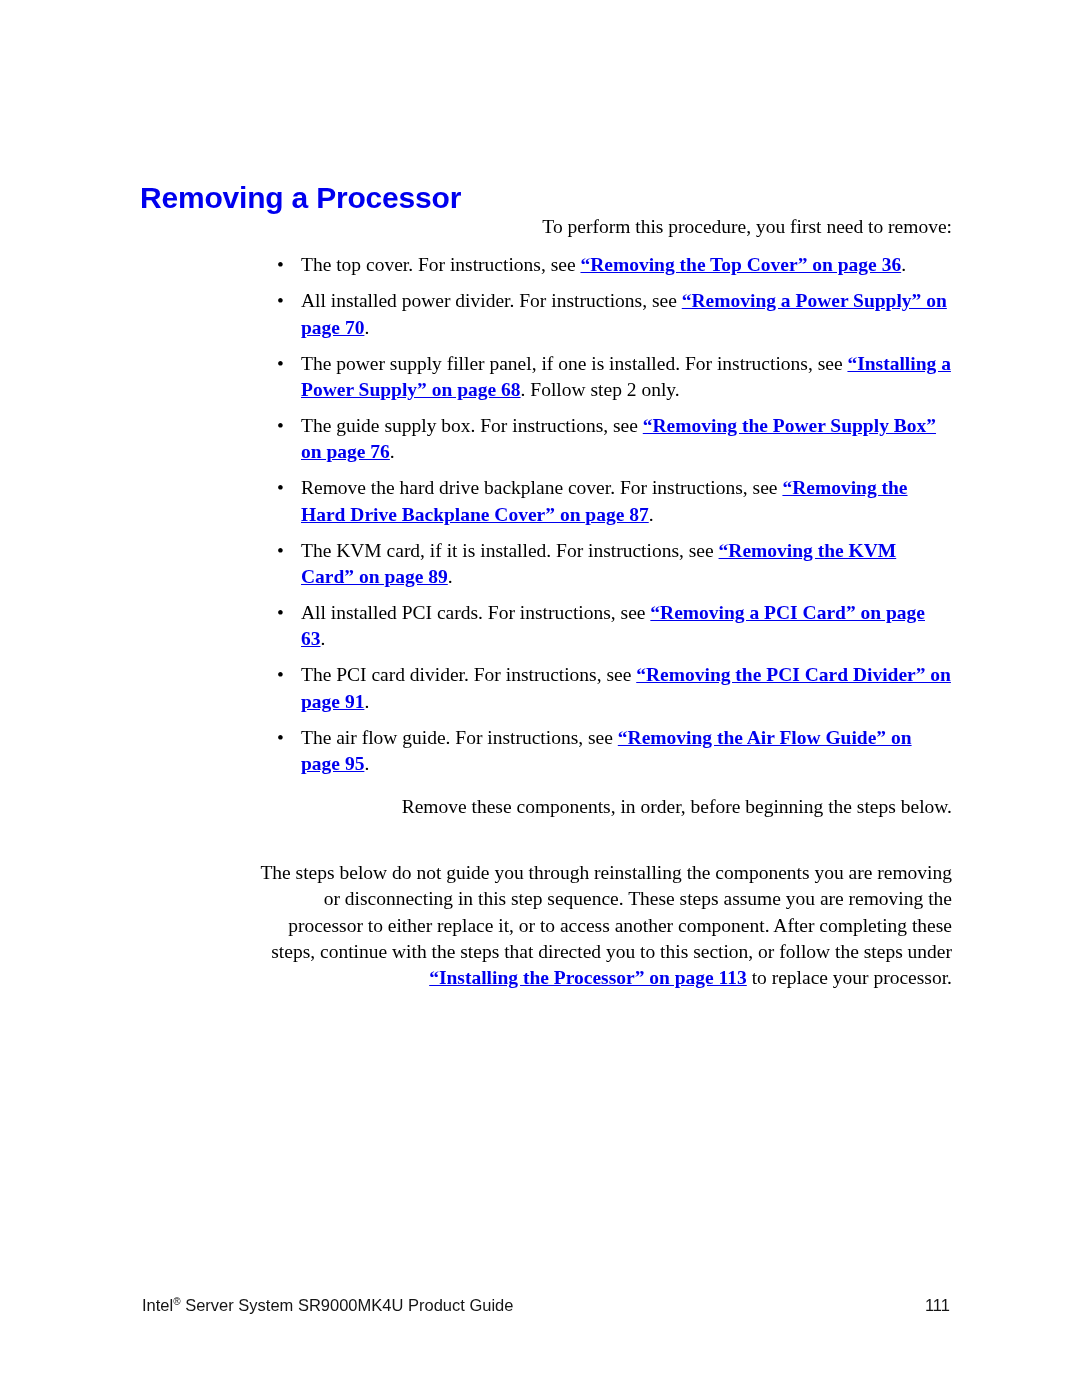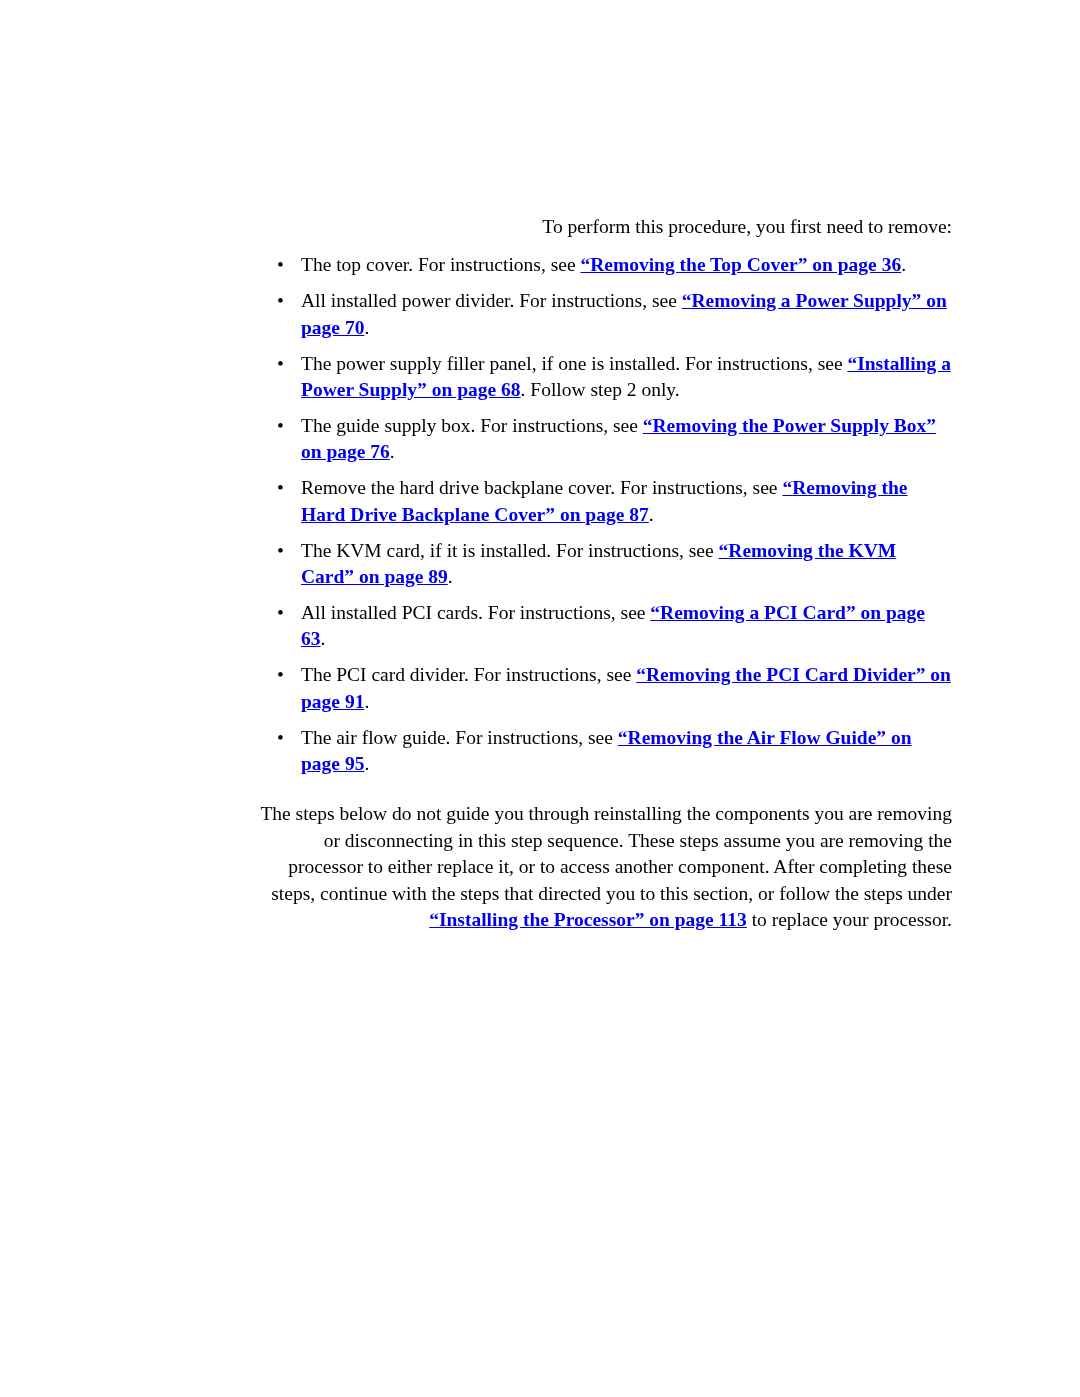--- a/index.html
+++ b/index.html
@@ -82,21 +82,21 @@
   .xref {
     color: #0000ee;
     font-weight: bold;
   }
 
   
   .after-list {
     margin-top: 17px;
   }
   .closing-para {
-    margin-top: 24px;
+    margin-top: 39px;
   }
 
   
   .footer {
     position: absolute;
     left: 142px;
     right: 130px;
     top: 1295px;
     height: 24px;
     display: flex;
@@ -117,20 +117,21 @@
   }
   .footer-right {
     white-space: nowrap;
   }
 </style>
 </head>
 <body>
 
 <div class="page">
 
+  <h1 class="section-heading">Removing a Processor</h1>
 
   <div class="body-col">
 
     <p class="para intro-para">To perform this procedure, you first need to remove:</p>
 
     <ul class="bullet-list">
 
       <li class="bullet-item">
         <span class="bullet-dot">•</span><span>The top cover. For instructions, see </span><a class="xref" href="#">“Removing the Top Cover” on page 36</a><span>.</span>
       </li>
@@ -162,19 +163,24 @@
       <li class="bullet-item">
         <span class="bullet-dot">•</span><span>The PCI card divider. For instructions, see </span><a class="xref" href="#">“Removing the PCI Card Divider” on page 91</a><span>.</span>
       </li>
 
       <li class="bullet-item">
         <span class="bullet-dot">•</span><span>The air flow guide. For instructions, see </span><a class="xref" href="#">“Removing the Air Flow Guide” on page 95</a><span>.</span>
       </li>
 
     </ul>
 
+    <p class="para after-list">Remove these components, in order, before beginning the steps below.</p>
 
     <p class="para closing-para"><span>The steps below do not guide you through reinstalling the components you are removing or disconnecting in this step sequence. These steps assume you are removing the processor to either replace it, or to access another component. After completing these steps, continue with the steps that directed you to this section, or follow the steps under </span><a class="xref" href="#">“Installing the Processor” on page 113</a><span> to replace your processor.</span></p>
 
   </div>
 
+  <div class="footer">
+    <div class="footer-left"><span>Intel</span><sup>®</sup><span> Server System SR9000MK4U Product Guide</span></div>
+    <div class="footer-right">111</div>
+  </div>
 
 </div>
 
 </body></html>

